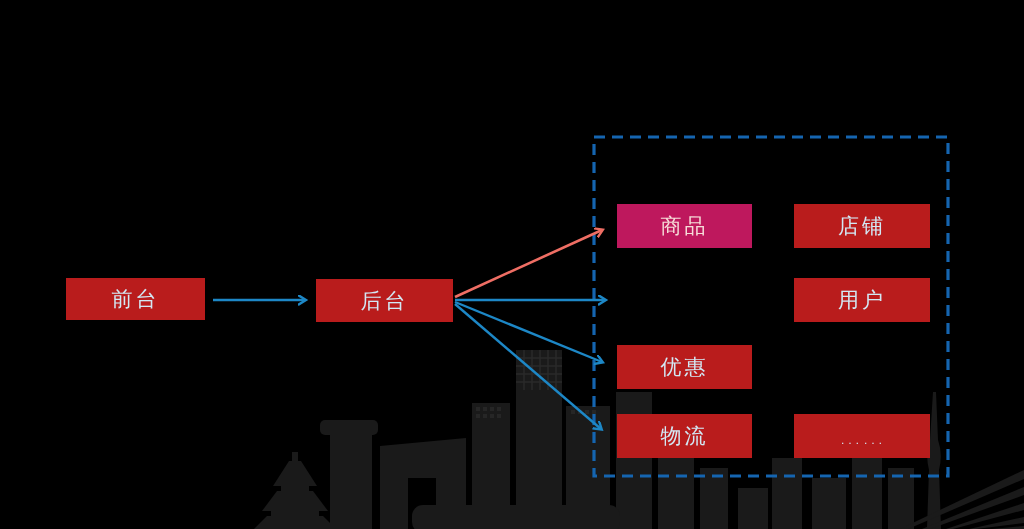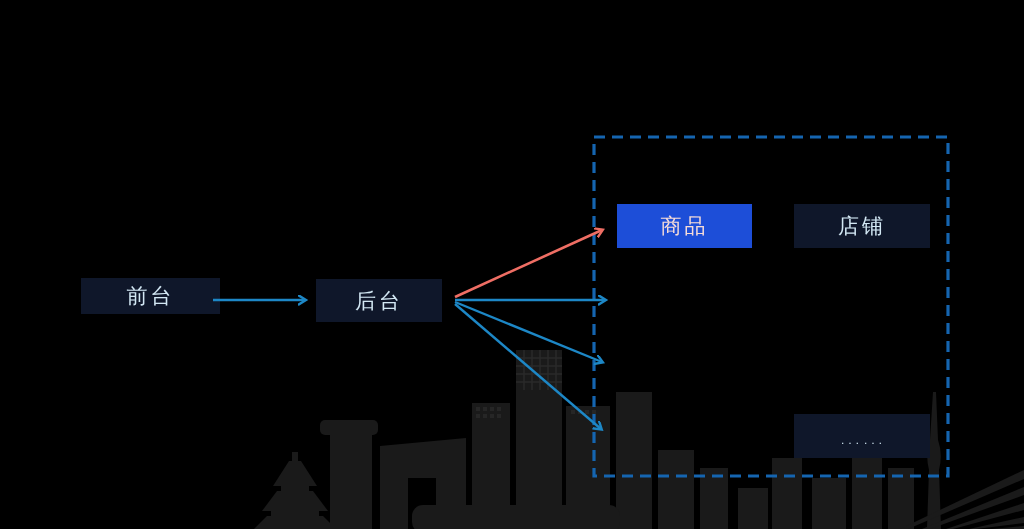--- a/index.html
+++ b/index.html
@@ -5,25 +5,25 @@
   html,body{margin:0;padding:0;background:#000;}
   .stage{
     position:relative;width:1024px;height:529px;background:#000;
     font-family:"DejaVu Sans",sans-serif;overflow:hidden;
   }
   svg.layer{position:absolute;left:0;top:0;width:1024px;height:529px;pointer-events:none;}
   #skyline{z-index:0;}
   #connections{z-index:3;}
   .node{
     position:absolute;z-index:2;display:flex;align-items:center;justify-content:center;
-    background:#0f172a;color:#d3e8f4;font-size:21px;letter-spacing:3px;font-weight:200;
+    background:#b91c1c;color:#d3e8f4;font-size:21px;letter-spacing:3px;font-weight:200;
   }
-  .node.red{background:#1d4ed8;color:#f6dcd8;}
-  #n-front{left:81px;top:278px;width:139px;height:36px;}
-  #n-back{left:316px;top:279px;width:126px;height:43px;}
+  .node.red{background:#be185d;color:#f6dcd8;}
+  #n-front{left:66px;top:278px;width:139px;height:42px;}
+  #n-back{left:316px;top:279px;width:137px;height:43px;}
   .col-l{left:617px;width:135px;}
   .col-r{left:794px;width:136px;}
   .row-1{top:204px;height:44px;}
   .row-2{top:278px;height:44px;}
   .row-3{top:345px;height:44px;}
   .row-4{top:414px;height:44px;}
   .group-title{
     position:absolute;z-index:2;left:593px;top:145px;width:357px;text-align:center;
     color:#ffffff;font-size:23px;font-weight:bold;letter-spacing:3px;
   }
@@ -100,20 +100,23 @@
         <line x1="556" y1="350" x2="556" y2="390"></line>
     </g>
   </svg>
 
   <div class="node" id="n-front">前台</div>
   <div class="node" id="n-back">后台</div>
 
 
   <div class="node red col-l row-1">商品</div>
   <div class="node col-r row-1">店铺</div>
+  <div class="node col-r row-2">用户</div>
+  <div class="node col-l row-3">优惠</div>
+  <div class="node col-l row-4">物流</div>
   <div class="node col-r row-4 ellipsis-node">……</div>
 
   <svg id="connections" class="layer" viewBox="0 0 1024 529">
     <defs>
       <marker id="arrB" markerWidth="14" markerHeight="14" refX="7" refY="5" orient="auto" markerUnits="userSpaceOnUse">
         <path d="M0,0 L8,5 L0,10" fill="none" stroke="#1d87c6" stroke-width="2.4"></path>
       </marker>
       <marker id="arrR" markerWidth="14" markerHeight="14" refX="7" refY="5" orient="auto" markerUnits="userSpaceOnUse">
         <path d="M0,0 L8,5 L0,10" fill="none" stroke="#ef6e64" stroke-width="2.4"></path>
       </marker>

